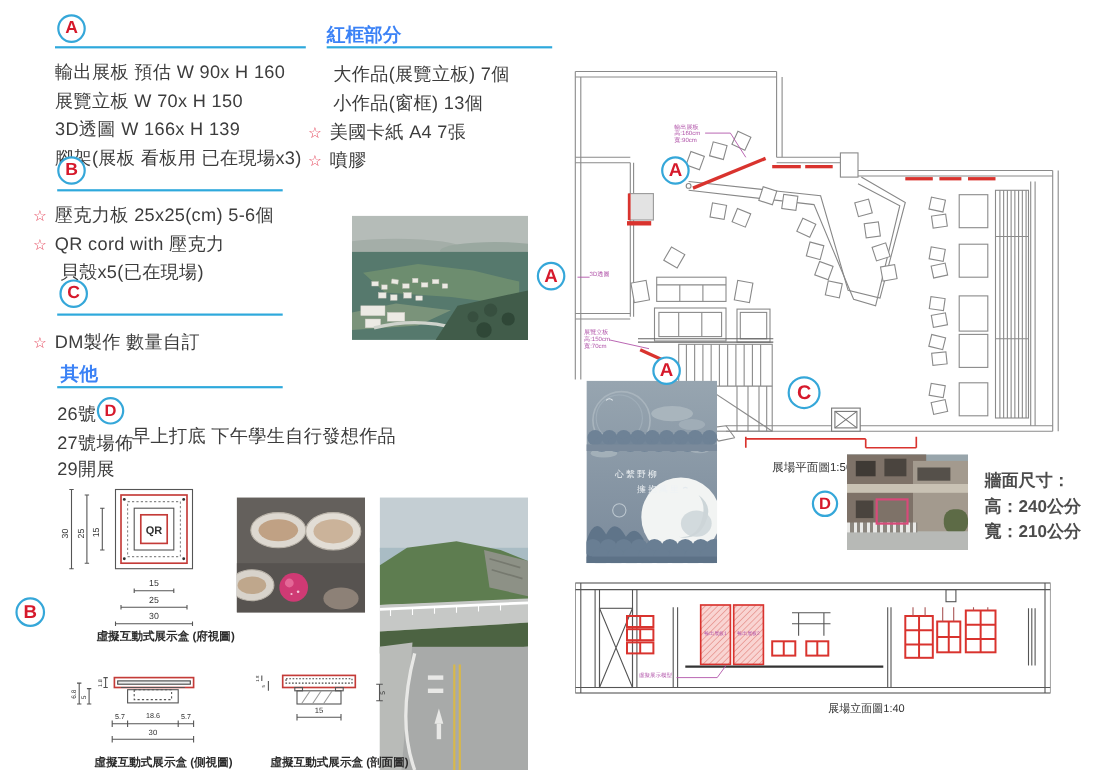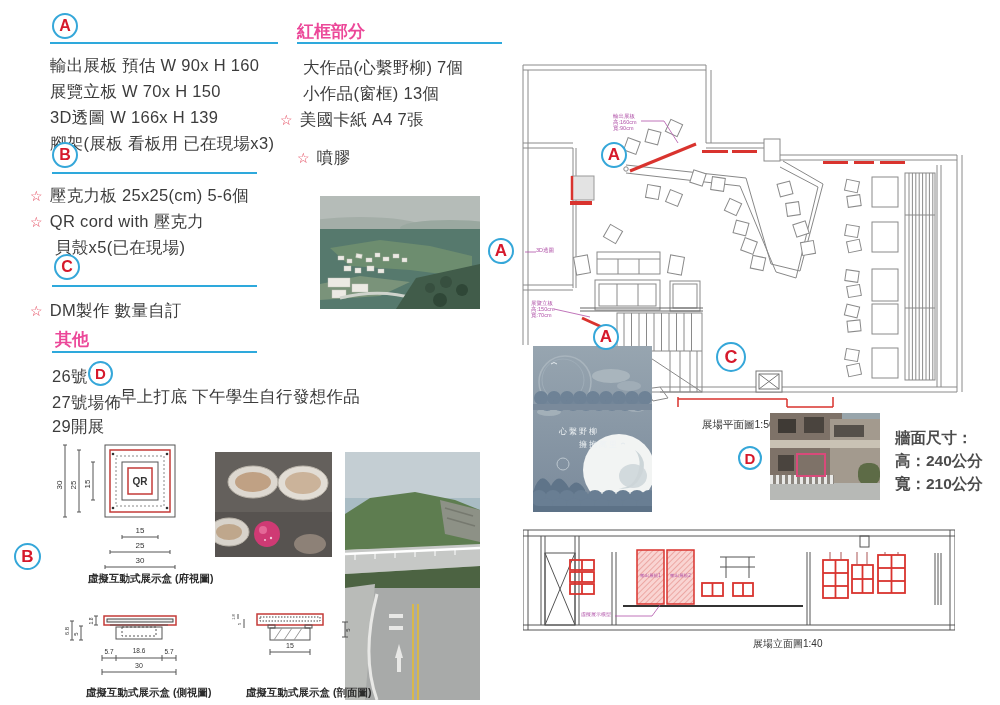--- a/index.html
+++ b/index.html
@@ -5,21 +5,21 @@
   html,body{margin:0;padding:0;background:#ffffff;}
   body{font-family:"Liberation Sans","DejaVu Sans",sans-serif;}
   #page{position:relative;width:1000px;height:705px;background:#fff;overflow:hidden;}
   .abs{position:absolute;}
   .badge{position:absolute;border:2px solid #35a7d9;border-radius:50%;color:#d6192b;
          font-weight:bold;display:flex;align-items:center;justify-content:center;
          background:#fff;box-sizing:border-box;}
   .rule{position:absolute;height:2px;background:#2ea9dc;}
   .note{position:absolute;font-size:16.5px;color:#3c3c3c;white-space:nowrap;letter-spacing:.3px;}
   .star{color:#e23a50;font-size:14px;margin-right:7px;}
-  .red-title{position:absolute;color:#ec4899;font-weight:bold;font-size:17px;white-space:nowrap;}
+  .red-title{position:absolute;color:#3b82f6;font-weight:bold;font-size:17px;white-space:nowrap;}
   .cap{position:absolute;color:#333;white-space:nowrap;}
   .capb{position:absolute;color:#2b2b2b;font-weight:bold;font-size:10.5px;white-space:nowrap;}
   .mag{position:absolute;color:#b052a8;white-space:nowrap;line-height:6px;font-size:5.5px;}
   .photo{position:absolute;overflow:hidden;}
   svg{display:block;}
   .wallsize{position:absolute;font-size:15.5px;font-weight:bold;color:#4c4c4c;line-height:23px;white-space:nowrap;}
 </style>
 </head>
 <body>
 
@@ -53,24 +53,24 @@
   <div class="note" style="left:52px;top:366px;">26號</div>
   <div class="badge" style="left:88px;top:361px;width:25px;height:25px;font-size:15px;">
       <span>D</span>
     </div>
   <div class="note" style="left:120px;top:366px;margin-top:20px;">早上打底 下午學生自行發想作品</div>
   <div class="note" style="left:52px;top:392px;">27號場佈</div>
   <div class="note" style="left:52px;top:416px;">29開展</div>
 
   <div class="red-title" style="left:297px;top:20px;">紅框部分</div>
   <div class="rule" style="left:297px;top:42px;width:205px;"></div>
-  <div class="note" style="left:303px;top:57px;">大作品(心繫野柳) 7個</div>
+  <div class="note" style="left:303px;top:57px;">大作品(展覽立板) 7個</div>
   <div class="note" style="left:303px;top:83px;">小作品(窗框) 13個</div>
   <div class="note" style="left:280px;top:109px;"><span class="star">☆</span><span>美國卡紙 A4 7張</span></div>
-  <div class="note" style="left:297px;top:135px;margin-top:12px;"><span class="star">☆</span><span>噴膠</span></div>
+  <div class="note" style="left:280px;top:135px;"><span class="star">☆</span><span>噴膠</span></div>
 
 
   <div class="photo" style="left:320px;top:196px;width:160px;height:113px;">
     <svg width="160" height="113" viewBox="0 0 160 113">
       <rect width="160" height="36" fill="#b5bcb8"></rect>
       <ellipse cx="40" cy="30" rx="60" ry="9" fill="#a4aea8"></ellipse>
       <ellipse cx="130" cy="32" rx="50" ry="8" fill="#9aa8a0"></ellipse>
       <rect y="33" width="160" height="80" fill="#56796d"></rect>
       <polygon points="10,52 60,44 110,50 152,60 152,82 90,74 30,70" fill="#6d8d6f"></polygon>
       <polygon points="0,88 40,80 90,86 60,100 0,104" fill="#7a937a"></polygon>

